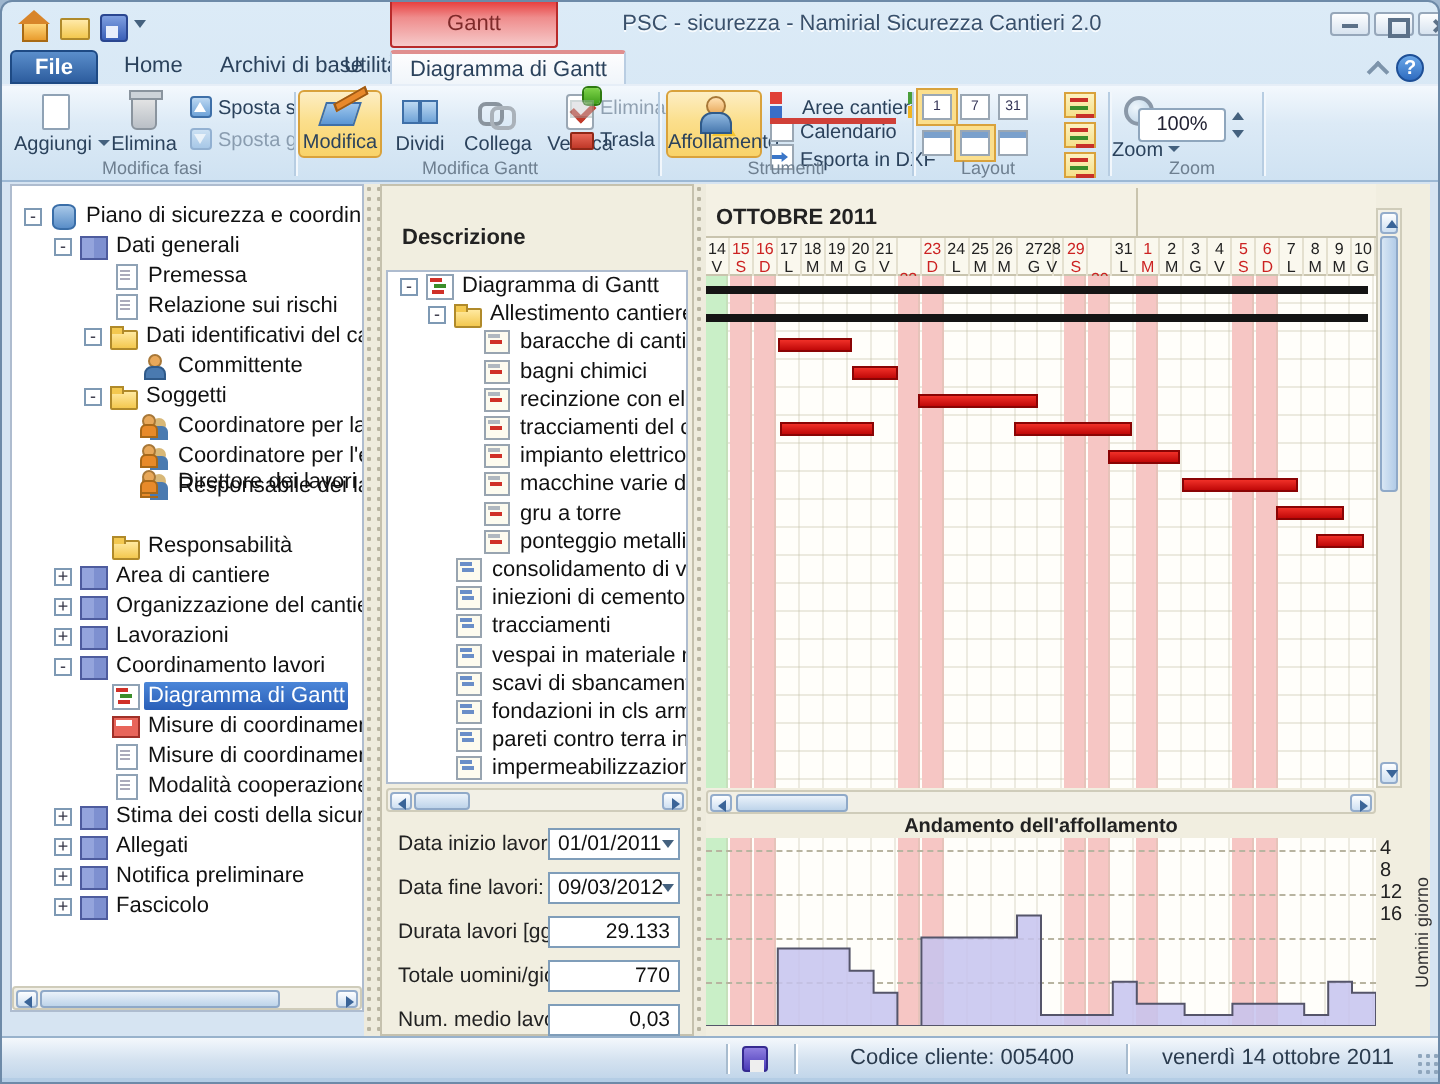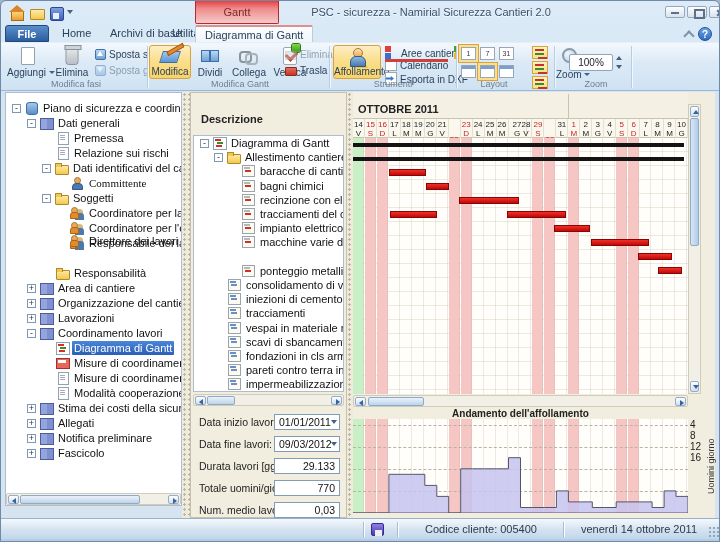--- a/index.html
+++ b/index.html
@@ -342,21 +342,21 @@
 
   <div id="main">
 
     <div id="left-panel">
       <div id="tree" style="position:absolute;left:0;top:8px;width:100%;height:100%;">
           <div class="trow" style="top: 0px; padding-left: 6px;"><div class="expander" style="display: inline-block;">-</div><div class="tic tic-db"></div><div class="lbl">Piano di sicurezza e coordinamento</div></div>
           <div class="trow" style="top: 15px; padding-left: 21px;"><div class="expander" style="display: inline-block;">-</div><div class="tic tic-book"></div><div class="lbl">Dati generali</div></div>
           <div class="trow" style="top: 30px; padding-left: 36px;"><div style="display: inline-block; width: 13px; height: 1px;"></div><div class="tic tic-doc"></div><div class="lbl">Premessa</div></div>
           <div class="trow" style="top: 45px; padding-left: 36px;"><div style="display: inline-block; width: 13px; height: 1px;"></div><div class="tic tic-doc"></div><div class="lbl">Relazione sui rischi</div></div>
           <div class="trow" style="top: 60px; padding-left: 36px;"><div class="expander" style="display: inline-block;">-</div><div class="tic tic-folder"></div><div class="lbl">Dati identificativi del cantiere</div></div>
-          <div class="trow" style="top: 75px; padding-left: 51px; font-family: Liberation Serif, serif;"><div style="display: inline-block; width: 13px; height: 1px;"></div><div class="tic tic-person"></div><div class="lbl">Committente</div></div>
+          <div class="trow" style="top: 75px; padding-left: 51px;"><div style="display: inline-block; width: 13px; height: 1px;"></div><div class="tic tic-person"></div><div class="lbl">Committente</div></div>
           <div class="trow" style="top: 90px; padding-left: 36px;"><div class="expander" style="display: inline-block;">-</div><div class="tic tic-folder"></div><div class="lbl">Soggetti</div></div>
           <div class="trow" style="top: 105px; padding-left: 51px;"><div style="display: inline-block; width: 13px; height: 1px;"></div><div class="tic tic-people"></div><div class="lbl">Coordinatore per la progettazione</div></div>
           <div class="trow" style="top: 120px; padding-left: 51px;"><div style="display: inline-block; width: 13px; height: 1px;"></div><div class="tic tic-people"></div><div class="lbl">Coordinatore per l'esecuzione</div></div>
           <div class="trow" style="top: 135px; padding-left: 51px;"><div style="display: inline-block; width: 13px; height: 1px;"></div><div class="tic tic-people"></div><div class="lbl">Responsabile dei lavori</div></div>
           <div class="trow" style="top: 133px; padding-left: 51px;"><div style="display: inline-block; width: 13px; height: 1px;"></div><div class="tic tic-people"></div><div class="lbl">Direttore dei lavori</div></div>
           <div class="trow" style="top: 165px; padding-left: 36px;"><div style="display: inline-block; width: 13px; height: 1px;"></div><div class="tic tic-folder"></div><div class="lbl">Responsabilità</div></div>
           <div class="trow" style="top: 180px; padding-left: 21px;"><div class="expander" style="display: inline-block;">+</div><div class="tic tic-book"></div><div class="lbl">Area di cantiere</div></div>
           <div class="trow" style="top: 195px; padding-left: 21px;"><div class="expander" style="display: inline-block;">+</div><div class="tic tic-book"></div><div class="lbl">Organizzazione del cantiere</div></div>
           <div class="trow" style="top: 210px; padding-left: 21px;"><div class="expander" style="display: inline-block;">+</div><div class="tic tic-book"></div><div class="lbl">Lavorazioni</div></div>
           <div class="trow" style="top: 225px; padding-left: 21px;"><div class="expander" style="display: inline-block;">-</div><div class="tic tic-book"></div><div class="lbl">Coordinamento lavori</div></div>
@@ -384,20 +384,21 @@
       </div>
       <div id="task-box">
           <div class="trow" style="top: 0px; padding-left: 6px;"><div class="expander" style="display: inline-block;">-</div><div class="tic tic-gantt"></div><div class="lbl">Diagramma di Gantt</div></div>
           <div class="trow" style="top: 14.2px; padding-left: 20px;"><div class="expander" style="display: inline-block;">-</div><div class="tic tic-folder"></div><div class="lbl">Allestimento cantiere</div></div>
           <div class="trow" style="top: 28.4px; padding-left: 34px;"><div style="display: inline-block; width: 13px; height: 1px;"></div><div class="tic tic-task"></div><div class="lbl">baracche di cantiere</div></div>
           <div class="trow" style="top: 42.6px; padding-left: 34px;"><div style="display: inline-block; width: 13px; height: 1px;"></div><div class="tic tic-task"></div><div class="lbl">bagni chimici</div></div>
           <div class="trow" style="top: 56.8px; padding-left: 34px;"><div style="display: inline-block; width: 13px; height: 1px;"></div><div class="tic tic-task"></div><div class="lbl">recinzione con elementi i...</div></div>
           <div class="trow" style="top: 71px; padding-left: 34px;"><div style="display: inline-block; width: 13px; height: 1px;"></div><div class="tic tic-task"></div><div class="lbl">tracciamenti del cantiere</div></div>
           <div class="trow" style="top: 85.2px; padding-left: 34px;"><div style="display: inline-block; width: 13px; height: 1px;"></div><div class="tic tic-task"></div><div class="lbl">impianto elettrico di cant...</div></div>
           <div class="trow" style="top: 99.4px; padding-left: 34px;"><div style="display: inline-block; width: 13px; height: 1px;"></div><div class="tic tic-task"></div><div class="lbl">macchine varie di cantiere</div></div>
+          <div class="trow" style="top: 113.6px; padding-left: 34px;"><div style="display: inline-block; width: 13px; height: 1px;"></div><div class="tic tic-task"></div><div class="lbl">gru a torre</div></div>
           <div class="trow" style="top: 127.8px; padding-left: 34px;"><div style="display: inline-block; width: 13px; height: 1px;"></div><div class="tic tic-task"></div><div class="lbl">ponteggio metallico fisso</div></div>
           <div class="trow" style="top: 142px; padding-left: 20px;"><div style="display: inline-block; width: 13px; height: 1px;"></div><div class="tic tic-task2"></div><div class="lbl">consolidamento di volte in m...</div></div>
           <div class="trow" style="top: 156.2px; padding-left: 20px;"><div style="display: inline-block; width: 13px; height: 1px;"></div><div class="tic tic-task2"></div><div class="lbl">iniezioni di cemento ad alta ...</div></div>
           <div class="trow" style="top: 170.4px; padding-left: 20px;"><div style="display: inline-block; width: 13px; height: 1px;"></div><div class="tic tic-task2"></div><div class="lbl">tracciamenti</div></div>
           <div class="trow" style="top: 184.6px; padding-left: 20px;"><div style="display: inline-block; width: 13px; height: 1px;"></div><div class="tic tic-task2"></div><div class="lbl">vespai in materiale misto di ...</div></div>
           <div class="trow" style="top: 198.8px; padding-left: 20px;"><div style="display: inline-block; width: 13px; height: 1px;"></div><div class="tic tic-task2"></div><div class="lbl">scavi di sbancamento a mac...</div></div>
           <div class="trow" style="top: 213px; padding-left: 20px;"><div style="display: inline-block; width: 13px; height: 1px;"></div><div class="tic tic-task2"></div><div class="lbl">fondazioni in cls armato (1)</div></div>
           <div class="trow" style="top: 227.2px; padding-left: 20px;"><div style="display: inline-block; width: 13px; height: 1px;"></div><div class="tic tic-task2"></div><div class="lbl">pareti contro terra in cls ar...</div></div>
           <div class="trow" style="top: 241.4px; padding-left: 20px;"><div style="display: inline-block; width: 13px; height: 1px;"></div><div class="tic tic-task2"></div><div class="lbl">impermeabilizzazione pareti ...</div></div>
         </div>

